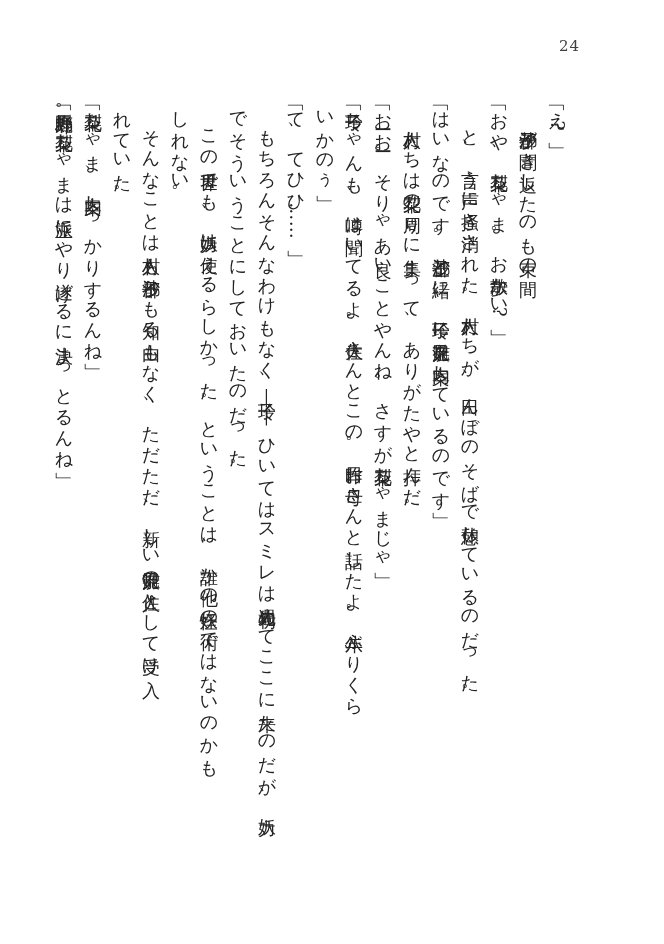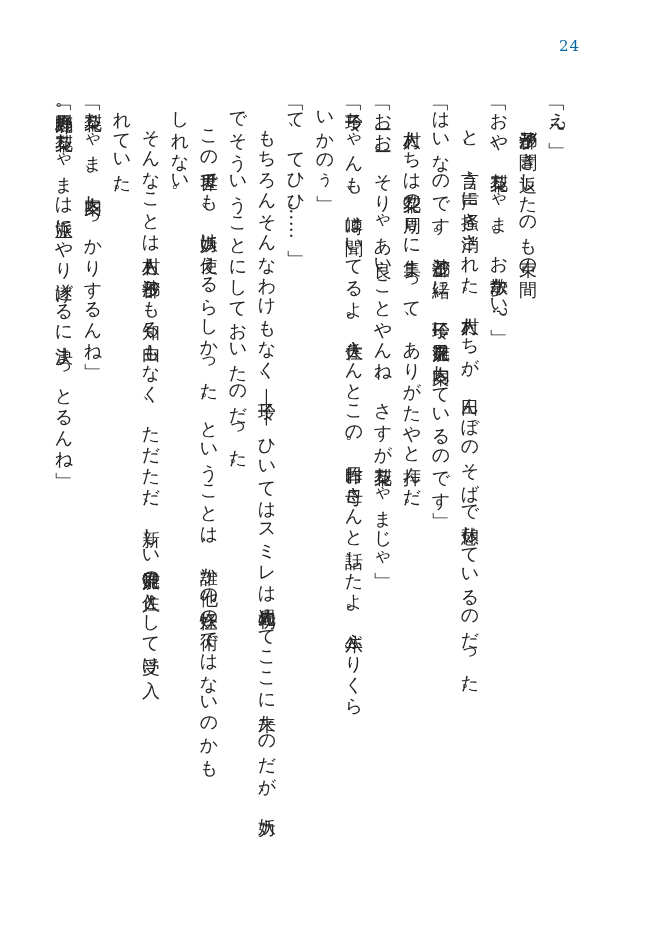--- a/index.html
+++ b/index.html
@@ -13,21 +13,21 @@
     height: 944px;
     background: #ffffff;
     overflow: hidden;
     font-family: "DejaVu Serif", "Liberation Serif", serif;
   }
   .page-number {
     position: absolute;
     top: 37px;
     right: 84px;
     font-size: 15px;
-    color: #0369a1;
+    color: #404040;
     letter-spacing: 1px;
   }
   .text-block {
     position: absolute;
     top: 99px;
     right: 92px;
     height: 780px;
     writing-mode: vertical-rl;
     text-orientation: mixed;
     color: #242424;

